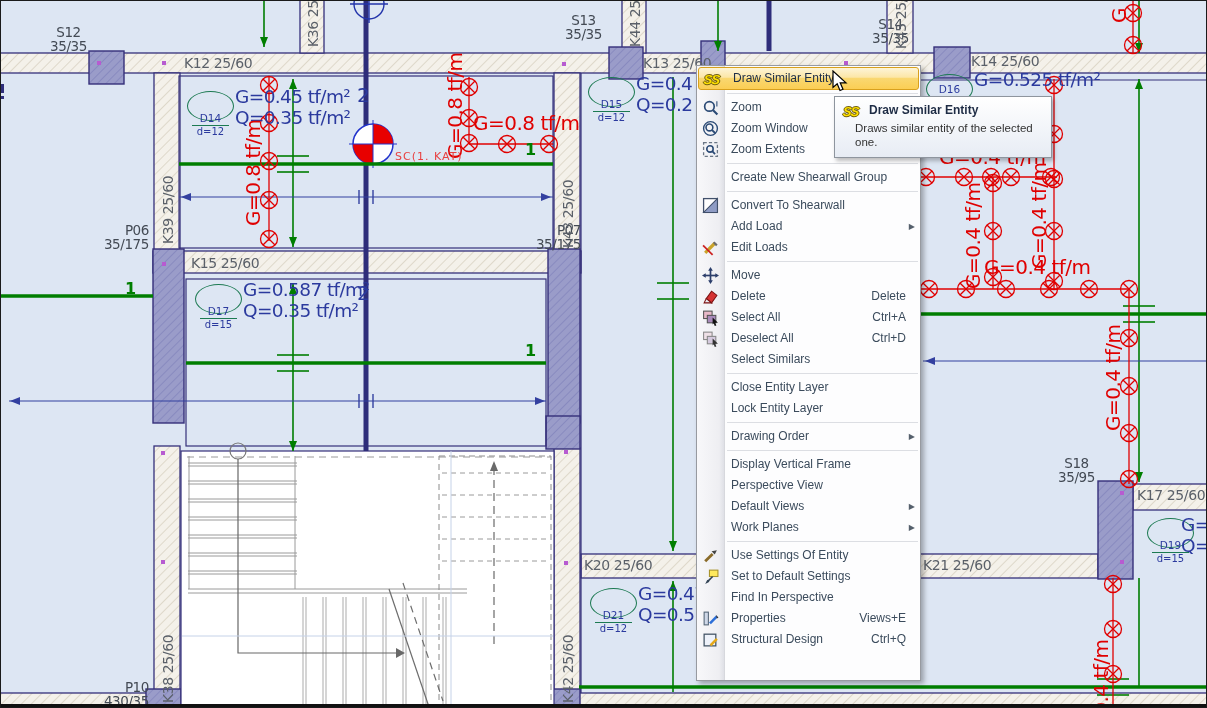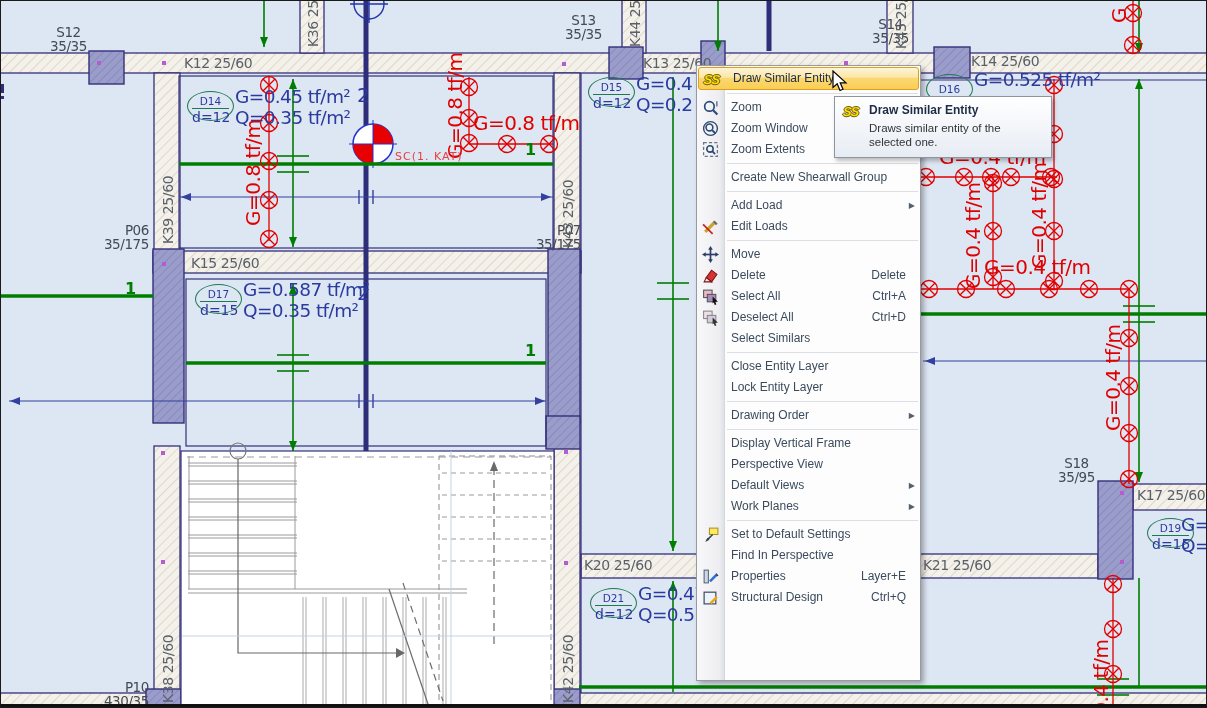--- a/index.html
+++ b/index.html
@@ -12,22 +12,22 @@
   .celllbl{font-size:13.5px;color:#434a54;text-align:center;letter-spacing:-0.4px;line-height:1.05;}
   .rcell{text-align:right;}
   .rot{transform-origin:0 0;transform:rotate(-90deg);}
   .navy2{font-size:20px;color:#2b3a9e;}
   .green1{font-size:16px;color:#007e00;font-weight:bold;}
   .redload{font-size:20px;color:#e00000;letter-spacing:-0.5px;}
   .redsc{font-size:11px;color:#e84040;letter-spacing:1px;}
   .gq{position:absolute;font-size:18.5px;color:#2b3a9e;letter-spacing:-0.6px;white-space:nowrap;line-height:1;}
   .dell{position:absolute;width:45px;height:28px;border:1.4px solid #1c7a52;border-radius:50%;
         text-align:center;color:#2b3a9e;background:transparent;}
-  .dell .nm{display:block;font-size:10.5px;padding-top:3px;}
-  .dell .thk{display:block;font-size:14px;border-top:1px solid #1c7a52;margin:1px 4px 0;}
+  .dell .nm{display:block;font-size:10.5px;padding-top:20px;}
+  .dell .thk{display:block;font-size:10px;border-top:1px solid #1c7a52;margin:1px 4px 0;}
   .dell.noth .nm{padding-top:8px;}
   
   #menu{position:absolute;left:695px;top:64px;width:225px;height:616px;background:#fdfdfe;
         border:1px solid #979aa0;box-shadow:3px 3px 5px rgba(0,0,0,.3);z-index:10;box-sizing:border-box;
         font-family:"Liberation Sans",sans-serif;font-size:12px;color:#3b4b5c;}
   #menu .gutter{position:absolute;left:0;top:0;bottom:0;width:27px;
         background:linear-gradient(to right,#f8f8fa,#eeeef2 82%,#dfe0e6);border-right:1px solid #d7d8dd;}
   .mi{position:relative;height:21px;line-height:21px;padding-left:34px;cursor:default;}
   .mi .ic{position:absolute;left:5px;top:2px;width:17px;height:17px;}
   .mi .sc{position:absolute;right:14px;top:0;}
@@ -35,21 +35,21 @@
   .mi.hl{height:21px;line-height:21px;margin:1px;border:1px solid #d8a01d;border-radius:3px;
          background:linear-gradient(#fdf4d7,#fce6a6 45%,#f9d873 46%,#fbce54);color:#203048;}
   .msep{height:1px;background:#dcdee3;margin:3px 2px 3px 30px;}
   .ssicon{font-style:italic;font-weight:bold;font-size:13px;color:#ffe000;letter-spacing:-1px;
           text-shadow:1px 0 0 #6d5c10,-1px 0 0 #6d5c10,0 1px 0 #6d5c10,0 -1px 0 #6d5c10;display:inline-block;transform:skewX(-6deg);}
   
   #tooltip{position:absolute;left:833px;top:95px;width:218px;background:linear-gradient(#ffffff,#e7ecf4);
            border:1px solid #8e959e;box-shadow:2px 3px 4px rgba(0,0,0,.25);z-index:11;
            font-family:"Liberation Sans",sans-serif;padding:6px 8px 7px 8px;box-sizing:border-box;}
   #tooltip .tt{font-size:12px;font-weight:bold;color:#1e2c45;margin-left:26px;margin-bottom:4px;}
-  #tooltip .tb{font-size:11.5px;color:#333;margin-left:26px;line-height:1.25;}
+  #tooltip .tb{font-size:11.5px;color:#333;margin-left:12px;line-height:1.25;}
   #tooltip .ssicon{position:absolute;left:8px;top:7px;}
   #cursor{position:absolute;left:830px;top:69px;z-index:12;}
   #botbar{position:absolute;left:0;bottom:0;width:100%;height:3px;background:#111;z-index:5;}
 </style>
 </head>
 <body>
 
 <div id="canvas">
 
 <svg id="plan-svg" width="1207" height="708">
@@ -458,20 +458,24 @@
               <line x1="9.5" y1="9.5" x2="12.5" y2="12.5" stroke="#2b4a75" stroke-width="1.8"></line>
             </svg></span><span class="tx">Zoom Window</span></div>
         <div class="mi"><span class="ic"><svg width="17" height="17" viewBox="0 0 16 16">
               <rect x="1.5" y="1.5" width="13" height="13" fill="none" stroke="#6a7685" stroke-width="1.2" stroke-dasharray="3 2"></rect>
               <circle cx="7.5" cy="7.5" r="3" fill="none" stroke="#2b4a75" stroke-width="1.5"></circle>
               <line x1="9.8" y1="9.8" x2="12.3" y2="12.3" stroke="#2b4a75" stroke-width="1.7"></line>
             </svg></span><span class="tx">Zoom Extents</span><span class="sc">Ctrl+X</span></div>
         <div class="msep"></div>
         <div class="mi"><span class="tx">Create New Shearwall Group</span></div>
         <div class="msep"></div>
+        <div class="mi"><span class="ic"><svg width="17" height="17" viewBox="0 0 16 16">
+              <rect x="1.5" y="1.5" width="13" height="13" fill="#fff" stroke="#41506b" stroke-width="1.2"></rect>
+              <path d="M14.5,1.5 L14.5,14.5 L1.5,14.5 Z" fill="#8f9cc5" stroke="#41506b" stroke-width="1"></path>
+            </svg></span><span class="tx">Convert To Shearwall</span></div>
         <div class="mi"><span class="tx">Add Load</span><span class="ar">▶</span></div>
         <div class="mi"><span class="ic"><svg width="17" height="17" viewBox="0 0 16 16">
               <line x1="3" y1="13" x2="12" y2="4" stroke="#caa42a" stroke-width="3"></line>
               <line x1="11" y1="3" x2="14" y2="6" stroke="#6b6b6b" stroke-width="2"></line>
               <line x1="1" y1="6" x2="10" y2="15" stroke="#cc2222" stroke-width="1.6"></line>
             </svg></span><span class="tx">Edit Loads</span></div>
         <div class="msep"></div>
         <div class="mi"><span class="ic"><svg width="17" height="17" viewBox="0 0 16 16">
               <g stroke="#2c3e6b" stroke-width="1.6">
                 <line x1="8" y1="2" x2="8" y2="14"></line>
@@ -504,30 +508,34 @@
         <div class="mi"><span class="tx">Lock Entity Layer</span></div>
         <div class="msep"></div>
         <div class="mi"><span class="tx">Drawing Order</span><span class="ar">▶</span></div>
         <div class="msep"></div>
         <div class="mi"><span class="tx">Display Vertical Frame</span></div>
         <div class="mi"><span class="tx">Perspective View</span></div>
         <div class="mi"><span class="tx">Default Views</span><span class="ar">▶</span></div>
         <div class="mi"><span class="tx">Work Planes</span><span class="ar">▶</span></div>
         <div class="msep"></div>
         <div class="mi"><span class="ic"><svg width="17" height="17" viewBox="0 0 16 16">
+              <line x1="3" y1="13.5" x2="10" y2="6.5" stroke="#8a6b2a" stroke-width="2.6"></line>
+              <path d="M9,4 L12,7 L14,3 Z" fill="#444"></path>
+            </svg></span><span class="tx">Use Settings Of Entity</span></div>
+        <div class="mi"><span class="ic"><svg width="17" height="17" viewBox="0 0 16 16">
               <rect x="7" y="2" width="8" height="6" fill="#ffe95e" stroke="#a8922a" stroke-width="1"></rect>
               <path d="M10,8 L5,13" stroke="#345" stroke-width="1.5" fill="none"></path>
               <path d="M3,15 L7,13 L5,11 Z" fill="#345"></path>
             </svg></span><span class="tx">Set to Default Settings</span></div>
         <div class="mi"><span class="tx">Find In Perspective</span></div>
         <div class="mi"><span class="ic"><svg width="17" height="17" viewBox="0 0 16 16">
               <rect x="2" y="2" width="4" height="12" fill="#cfd8e8" stroke="#567" stroke-width="1"></rect>
               <line x1="7.5" y1="12.5" x2="14" y2="6" stroke="#2d6fd8" stroke-width="2.4"></line>
               <path d="M13,4.5 L15.5,7 L14,8 Z" fill="#333"></path>
-            </svg></span><span class="tx">Properties</span><span class="sc">Layer+E</span></div>
+            </svg></span><span class="tx">Properties</span><span class="sc">Views+E</span></div>
         <div class="mi"><span class="ic"><svg width="17" height="17" viewBox="0 0 16 16">
               <rect x="2" y="3" width="11" height="11" fill="#eef2fa" stroke="#456" stroke-width="1.2"></rect>
               <line x1="8" y1="13.5" x2="14" y2="7.5" stroke="#e6a817" stroke-width="2.4"></line>
             </svg></span><span class="tx">Structural Design</span><span class="sc">Ctrl+Q</span></div>
       </div>
 </div>
 
 <div id="tooltip">
   <span class="ssicon">SS</span>
   <div class="tt">Draw Similar Entity</div>

